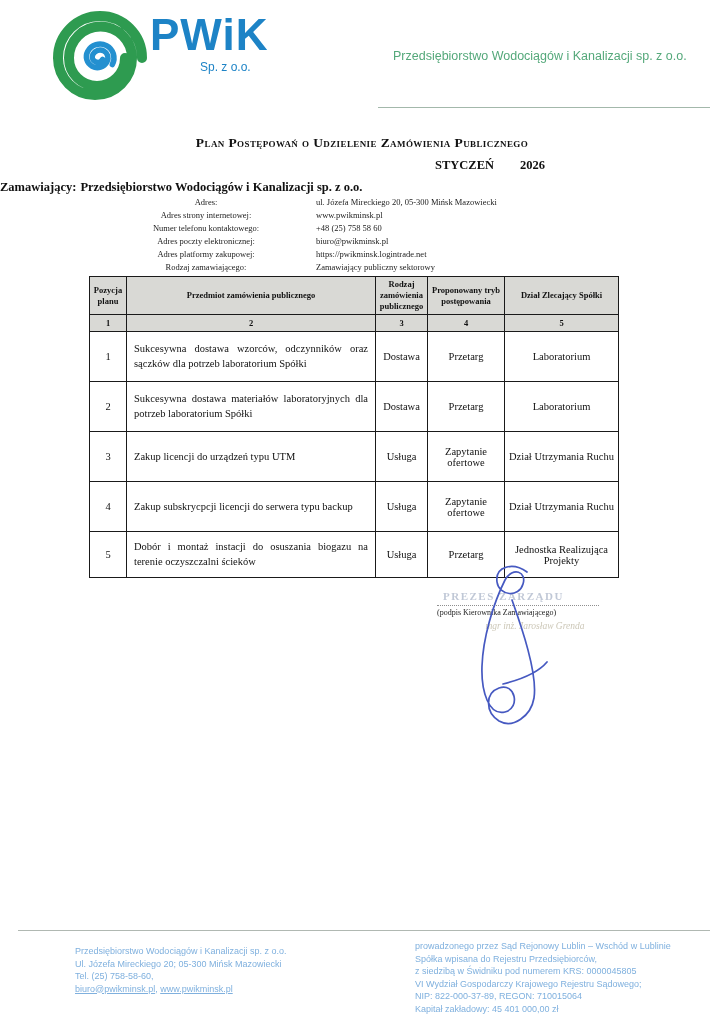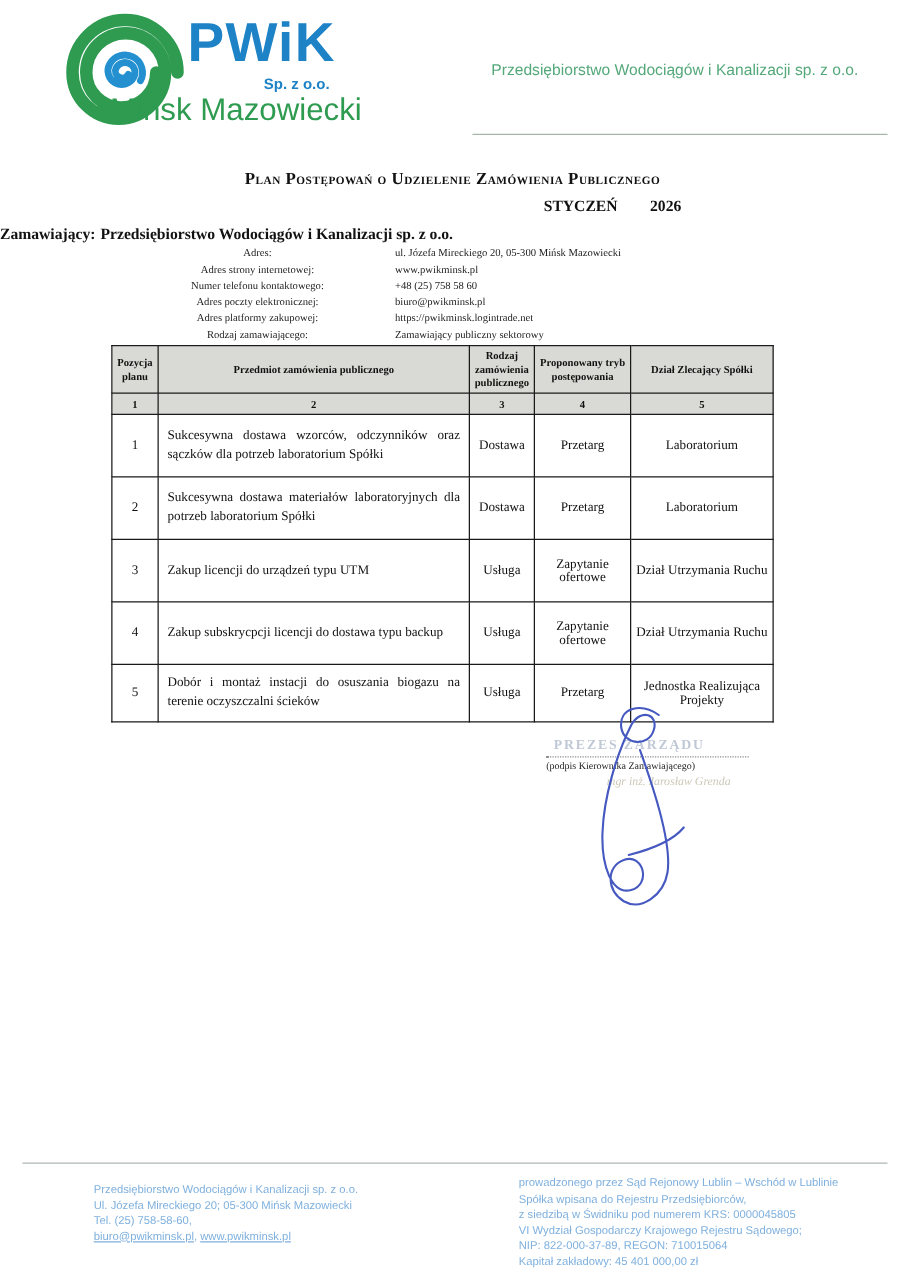--- a/index.html
+++ b/index.html
@@ -12,22 +12,22 @@
 
   
   .logo { position:absolute; left:50px; top:8px; width:260px; height:105px; }
   .logo svg { position:absolute; left:0; top:0; }
   .brand-name {
     position:absolute; left:100px; top:2px;
     font-family:"Liberation Sans", sans-serif; font-size:44px; font-weight:bold;
     color:#1d83c6; letter-spacing:1px;
   }
   .brand-suffix {
-    position:absolute; left:161px; top:52px;
-    font-family:"Liberation Sans", sans-serif; font-size:12px; color:#1d83c6;font-weight:bold;
+    position:absolute; left:150px; top:52px;
+    font-family:"Liberation Sans", sans-serif; font-size:12px; color:#1d83c6;
   }
   .brand-city {
     position:absolute; left:38px; top:66px;
     font-family:"Liberation Sans", sans-serif; font-size:25px; color:#2e9b50;
   }
 
   
   .header-company {
     position:absolute; left:393px; top:49px; width:325px;
     font-family:"Liberation Sans", sans-serif; font-size:12.5px; color:#54a87a;
@@ -136,21 +136,20 @@
 
   <div class="logo">
     <svg width="100" height="103" viewBox="0 0 100 103">
       <path d="M 92 50 A 42 42 0 0 0 8 50 A 37 37 0 0 0 82 50 A 31.5 31.5 0 0 0 19 50 A 28 28 0 0 0 75 50" fill="none" stroke="#2e9b50" stroke-width="10" stroke-linecap="round"></path>
       <g transform="rotate(28 50 50)">
         <path d="M 64 50 A 14 14 0 0 0 36 50 A 11 11 0 0 0 58 50 A 8 8 0 0 0 42 50 A 5.5 5.5 0 0 0 53 50" fill="none" stroke="#2490d0" stroke-width="5.5" stroke-linecap="round"></path>
       </g>
     </svg>
     <div class="brand-name">PWiK</div>
     <div class="brand-suffix">Sp. z o.o.</div>
-    <div class="brand-city">Mińsk Mazowiecki</div>
   </div>
 
   <div class="header-company">Przedsiębiorstwo Wodociągów i Kanalizacji sp. z o.o.</div>
   <div class="header-rule"></div>
 
   <div class="doc-title">Plan Postępowań o Udzielenie Zamówienia Publicznego</div>
   <div class="month-year">
     <span class="inner">
       <span>STYCZEŃ</span><span class="yr">2026</span>
     </span>
@@ -215,21 +214,21 @@
       </tr>
       <tr class="datarow">
         <td class="cell-center">3</td>
         <td class="cell-subject">Zakup licencji do urządzeń typu UTM</td>
         <td class="cell-center">Usługa</td>
         <td class="cell-center">Zapytanie ofertowe</td>
         <td class="cell-center">Dział Utrzymania Ruchu</td>
       </tr>
       <tr class="datarow">
         <td class="cell-center">4</td>
-        <td class="cell-subject">Zakup subskrycpcji licencji do dostawa typu backup</td>
+        <td class="cell-subject">Zakup subskrycpcji licencji do serwera typu backup</td>
         <td class="cell-center">Usługa</td>
         <td class="cell-center">Zapytanie ofertowe</td>
         <td class="cell-center">Dział Utrzymania Ruchu</td>
       </tr>
       <tr class="datarow datarow-last">
         <td class="cell-center">5</td>
         <td class="cell-subject">Dobór i montaż instacji do osuszania biogazu na terenie oczyszczalni ścieków</td>
         <td class="cell-center">Usługa</td>
         <td class="cell-center">Przetarg</td>
         <td class="cell-center">Jednostka Realizująca Projekty</td>

